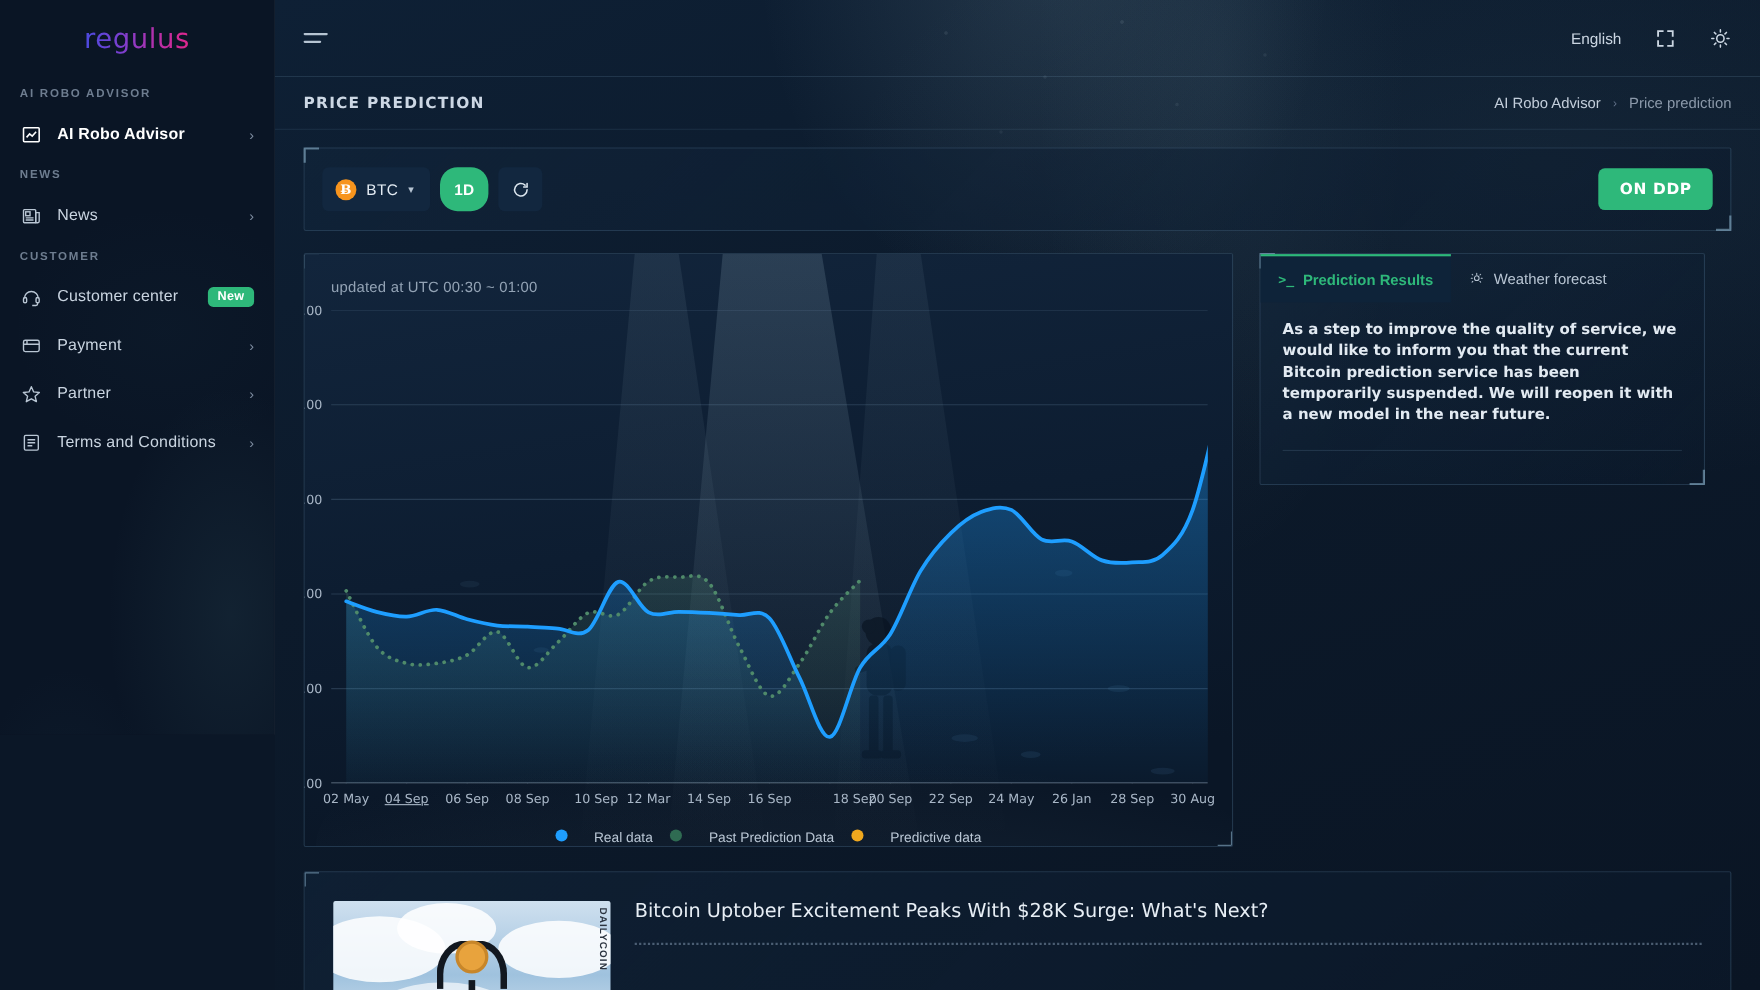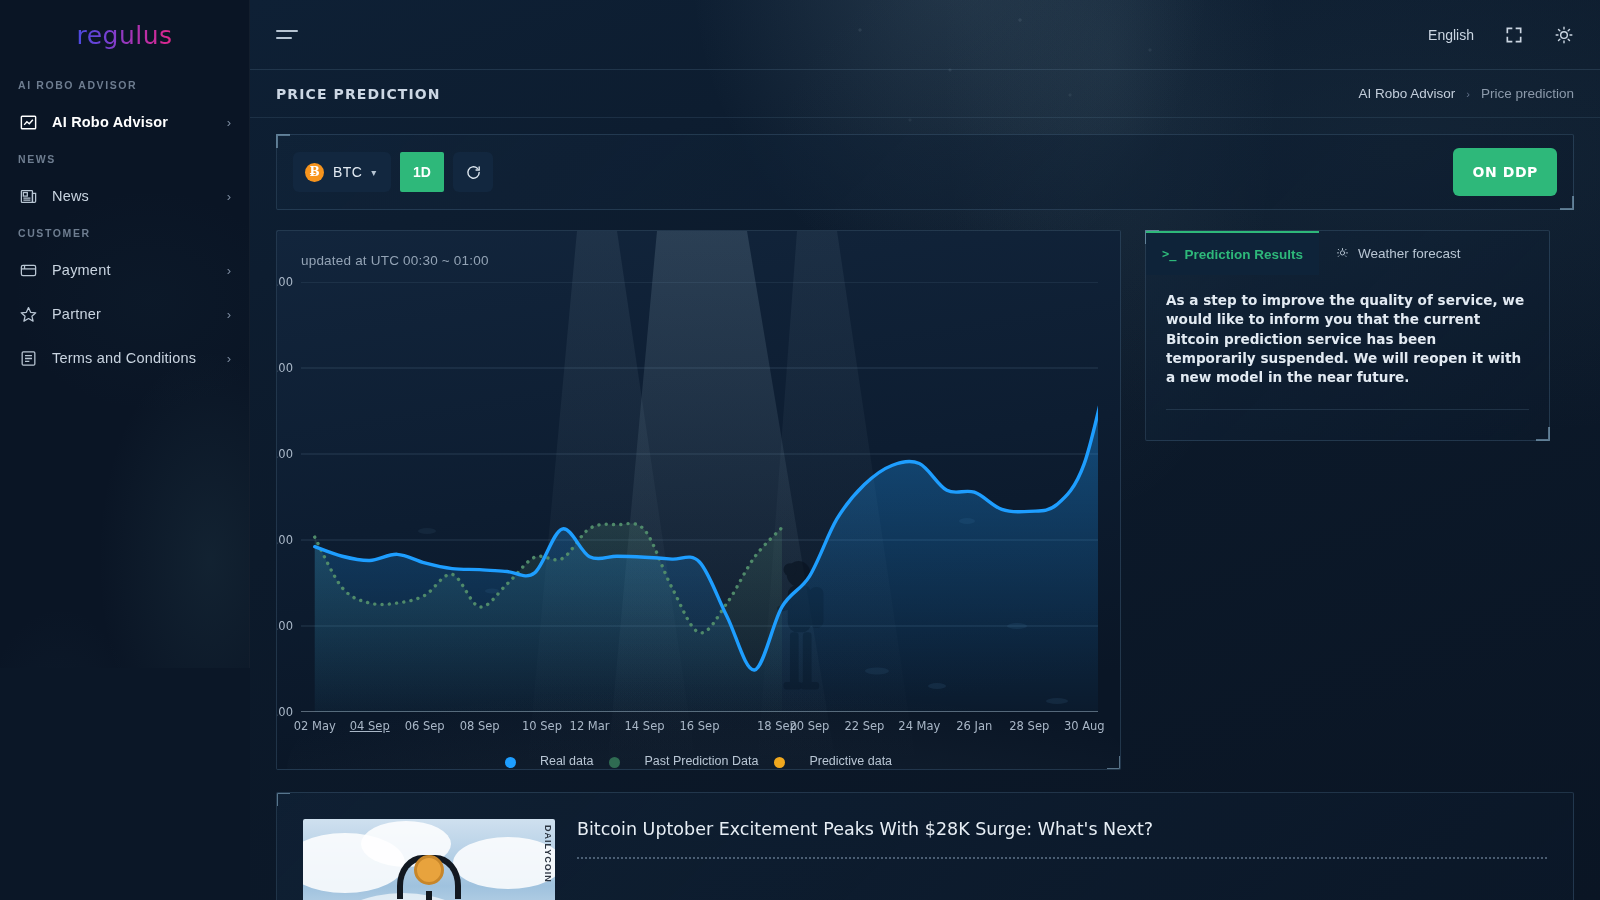--- a/index.html
+++ b/index.html
@@ -120,31 +120,31 @@
   }
   .btc-coin {
     width:19px; height:19px; border-radius:50%;
     background:#f7941d; color:#fff; font-size:12px; font-weight:700;
     display:flex; align-items:center; justify-content:center;
     font-family:"DejaVu Serif", serif;
   }
   .asset-sel .nm { font-size:14px; color:#e3ebf3; letter-spacing:.4px; }
   .asset-sel .cd { color:#b6c4d2; font-size:10px; }
   .tf-btn {
-    height:40px; width:44px; border-radius:2px; background:#2eb87a;
+    height:40px; width:44px; border-radius:16px; background:#2eb87a;
     display:flex; align-items:center; justify-content:center;
     color:#fff; font-size:14px; font-weight:600; cursor:pointer; border:none;
   }
   .refresh-btn {
     height:40px; width:40px; border-radius:6px; background:#12273f;
     display:flex; align-items:center; justify-content:center; cursor:pointer; color:#dbe5ee;
   }
   .refresh-btn svg { width:17px; height:17px; display:block; }
   .ddp-btn {
-    margin-left:auto; height:48px; padding: 0 19px; border-radius:6px; border:none;
+    margin-left:auto; height:38px; padding: 0 19px; border-radius:6px; border:none;
     background:#2eb87a; color:#fff; font-size:14px; font-weight:700; letter-spacing:.6px;
     cursor:pointer; font-family:"DejaVu Sans", sans-serif;
   }
 
   .row2 { display:flex; gap:24px; margin-top:20px; align-items:flex-start; }
 
   .chart-card { width:845px; height:540px; padding: 22px 24px 10px 24px; position:relative; overflow:hidden; }
   .chart-card .seascene{
     position:absolute; inset:0; pointer-events:none; overflow:hidden;
   }
@@ -154,21 +154,21 @@
   .plot svg { position:absolute; left:0; top:0; }
   .ylab {
     position:absolute; right:100%; margin-right:8px; transform:translateY(-50%);
     font-size:11.5px; color:#a9b7c7; white-space:nowrap; font-family:"DejaVu Sans", sans-serif;
   }
   .xlab {
     position:absolute; top:100%; margin-top:7px; transform:translateX(-50%);
     font-size:11.5px; color:#a9b7c7; white-space:nowrap; font-family:"DejaVu Sans", sans-serif;
   }
   .legend { display:flex; align-items:center; justify-content:center; gap:16px; margin-top:42px; position:relative; }
-  .lg { display:flex; align-items:flex-end; gap:24px; font-size:12.5px; color:#b9c6d4; }
+  .lg { display:flex; align-items:flex-start; gap:24px; font-size:12.5px; color:#b9c6d4; }
   .lg i { width:11px; height:11px; border-radius:50%; display:block; }
 
   .side-card { width:405px; padding:0; position:relative; }
   .tabs { display:flex; align-items:stretch; padding: 0; height:44px; }
   .tab {
     display:flex; align-items:center; gap:8px; padding: 0 16px; cursor:pointer;
     font-size:13.5px; color:#b9c6d4; position:relative;
   }
   .tab.active { background:#0e2339; color:#2eb87a; border-top:2px solid #2eb87a; font-weight:600; }
   .tab .ti { font-size:12px; line-height:1; font-family:"DejaVu Sans Mono", monospace; }
@@ -242,20 +242,32 @@
             <path d="M17 8h4v10a1.5 1.5 0 0 1-1.5 1.5H17z"></path>
             <rect x="5.5" y="7" width="5" height="4.5"></rect>
             <path d="M5.5 14h9M5.5 16.5h9"></path>
           </svg>
       </span>
       <span class="lbl">News</span>
       <span class="chev">›</span>
     </div>
 
     <div class="sec-label">CUSTOMER</div>
+    <div class="nav-item">
+      <span class="ic">
+        <svg viewBox="0 0 24 24" fill="none" stroke="currentColor" stroke-width="1.6">
+            <path d="M4 13a8 8 0 0 1 16 0"></path>
+            <rect x="3" y="12" width="3.6" height="6" rx="1.6"></rect>
+            <rect x="17.4" y="12" width="3.6" height="6" rx="1.6"></rect>
+            <path d="M19.2 18v1.2a2 2 0 0 1-2 2H13"></path>
+          </svg>
+      </span>
+      <span class="lbl">Customer center</span>
+      <span class="badge-new">New</span>
+    </div>
     <div class="nav-item">
       <span class="ic">
         <svg viewBox="0 0 24 24" fill="none" stroke="currentColor" stroke-width="1.6">
             <rect x="3" y="5.5" width="18" height="13" rx="2"></rect>
             <path d="M3 10h18"></path>
             <path d="M7 5.5V10"></path>
           </svg>
       </span>
       <span class="lbl">Payment</span>
       <span class="chev">›</span>

